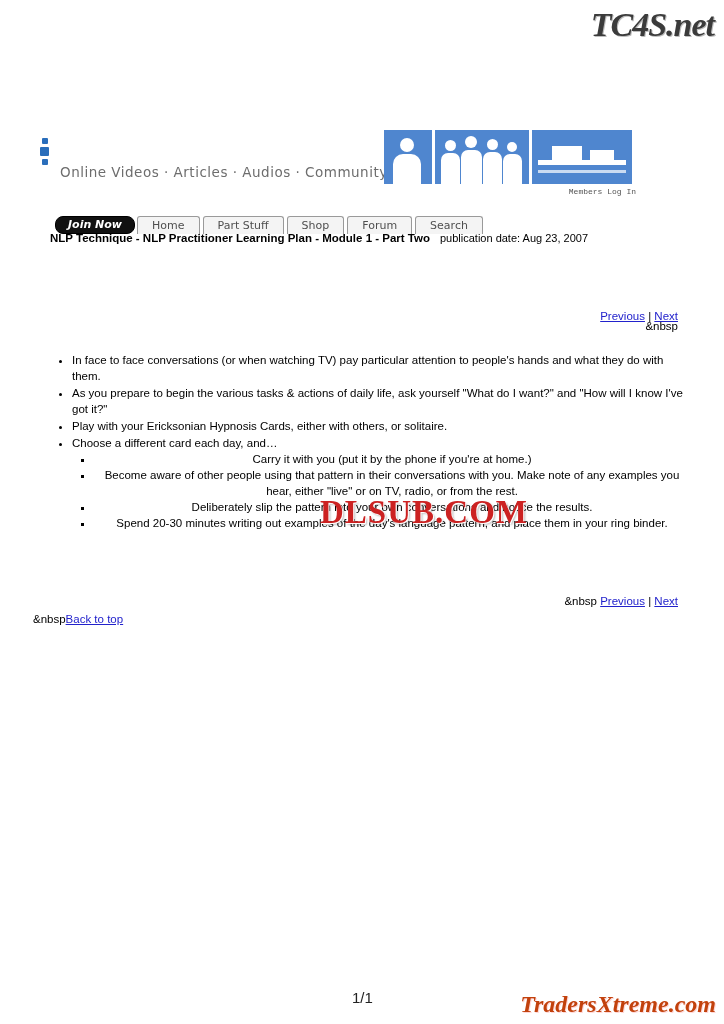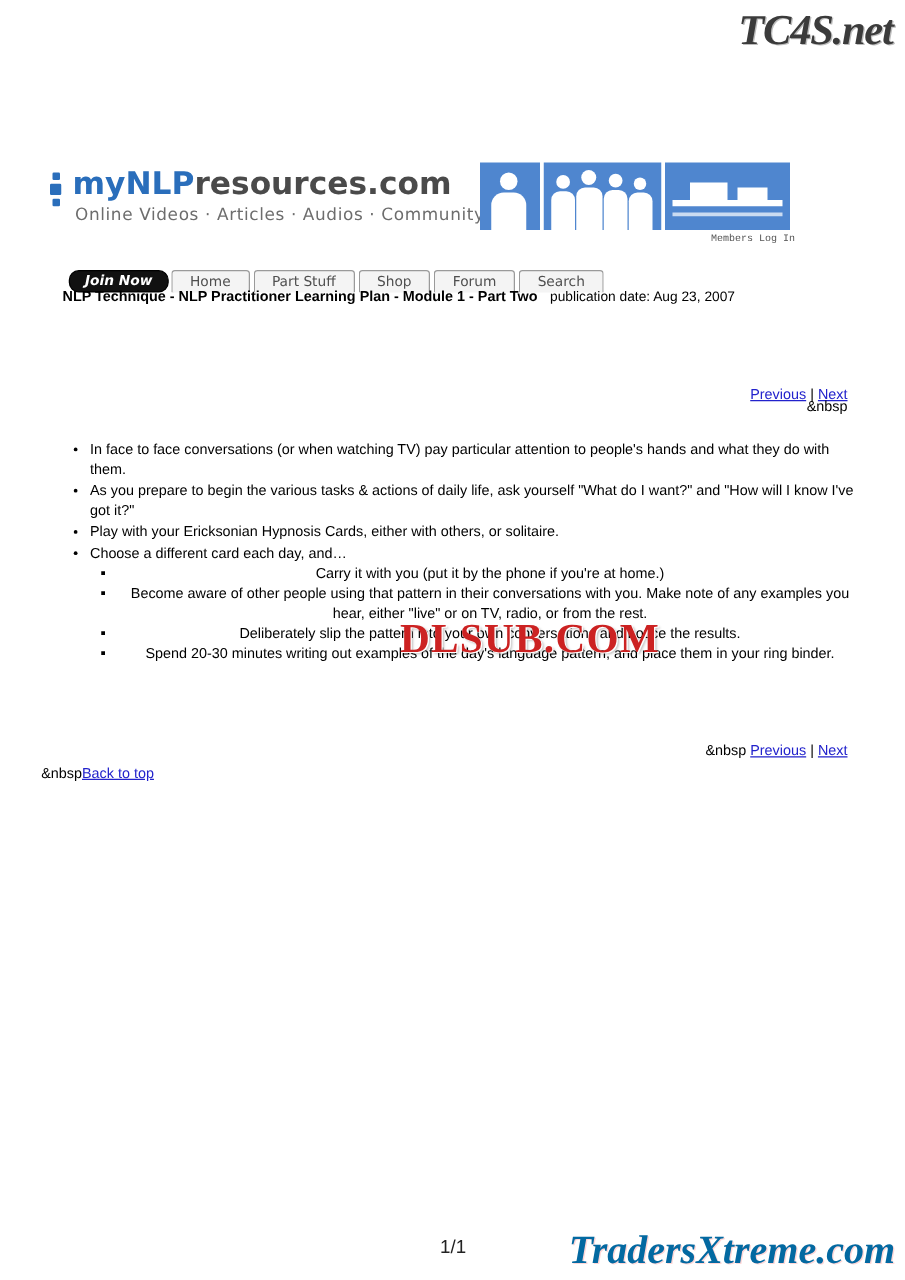--- a/index.html
+++ b/index.html
@@ -237,24 +237,24 @@
     color: #cc2222;
     text-shadow: 1px 1px 0 #ffffff, 2px 2px 2px rgba(0,0,0,.25);
     letter-spacing: 1px;
     white-space: nowrap;
   }
   .traders {
     position: absolute;
     right: 8px;
     bottom: 6px;
     font-family: "Liberation Serif", serif;
-    font-size: 32px;
+    font-size: 24px;
     font-weight: bold;
     font-style: italic;
-    color: #0369a1;
+    color: #c2410c;
     text-shadow: 1px 1px 0 #ffd7d7;
     white-space: nowrap;
   }
   .pagenum {
     position: absolute;
     left: 352px;
     bottom: 18px;
     font-size: 15px;
     color: #222;
   }
@@ -264,23 +264,20 @@
 
 <div class="tc4s-mark">TC4S.net</div>
 
 <div class="banner">
 
   <div class="logo-block">
     <div class="logo-dots">
       <i class="small"></i>
         <i></i>
         <i class="small"></i>
-    </div>
-    <div class="logo-title">
-      <span class="blue">my</span><span class="blue">NLP</span><span class="grey">resources.com</span>
     </div>
     <div class="logo-sub">Online Videos · Articles · Audios · Community</div>
   </div>
 
   <div class="photos">
     <div class="photo p1">
       <span class="sil" style="left:16px;top:8px;width:14px;height:14px;border-radius:50%;"></span>
       <span class="sil" style="left:9px;top:24px;width:28px;height:30px;border-radius:10px 10px 0 0;"></span>
     </div>
     <div class="photo p2">

